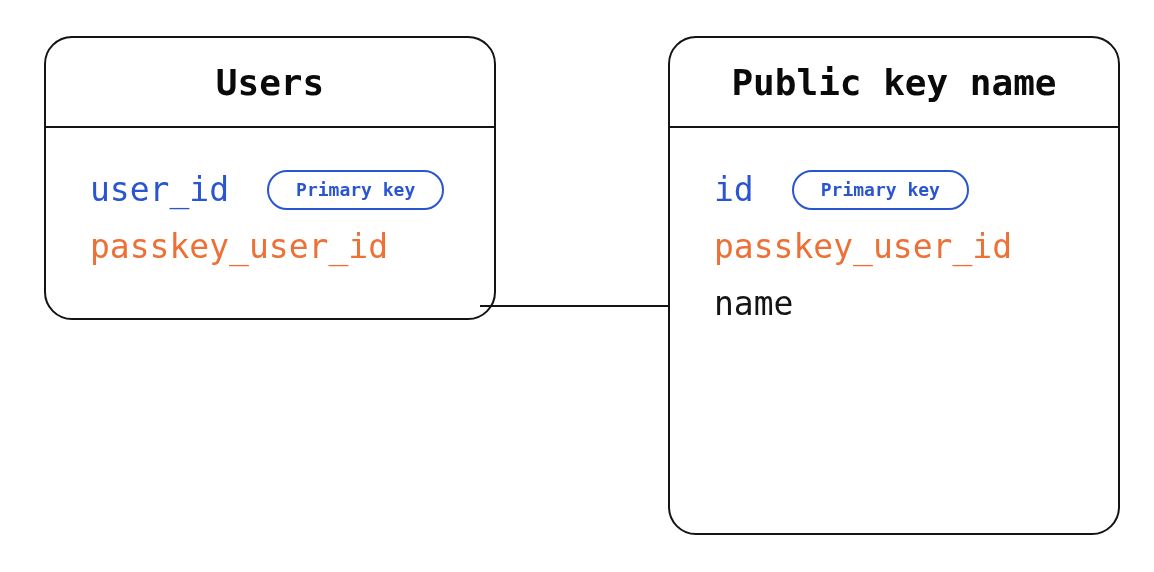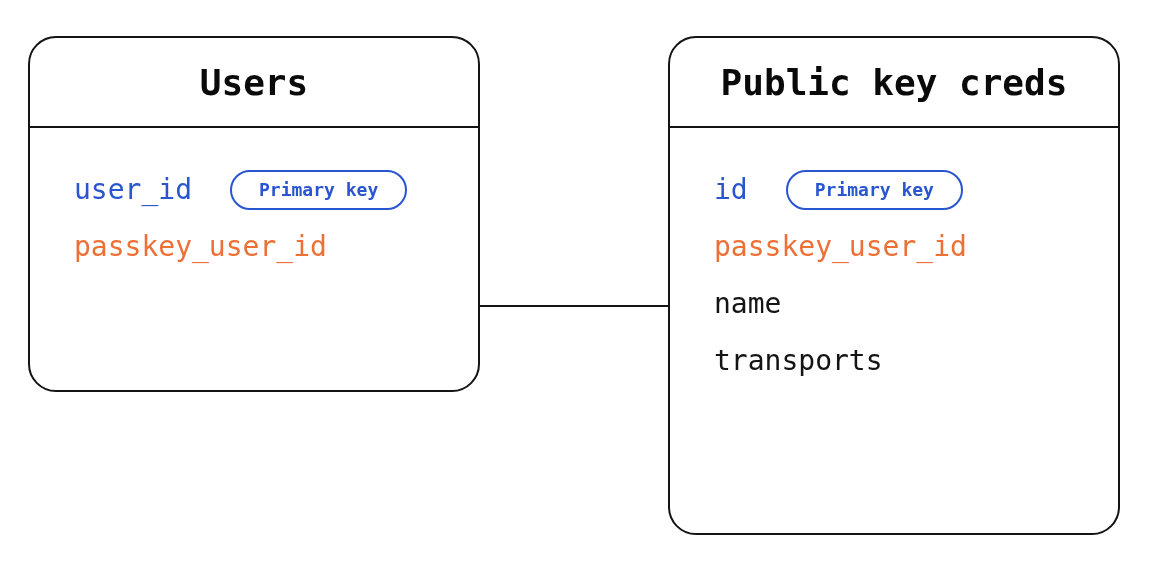--- a/index.html
+++ b/index.html
@@ -17,21 +17,21 @@
     background: #ffffff;
     overflow: hidden;
   }
 
   .table-card {
     position: absolute;
     background: #ffffff;
     border: 2px solid #141414;
     border-radius: 28px;
   }
-  .card-users { left: 28px;  top: 36px; width: 452px; height: 356px; }
+  .card-users { left: 44px;  top: 36px; width: 452px; height: 284px; }
   .card-creds { left: 668px; top: 36px; width: 452px; height: 499px; }
 
   .card-header {
     height: 90px;
     border-bottom: 2px solid #141414;
     display: flex;
     align-items: center;
     justify-content: center;
   }
   .card-title {
@@ -46,21 +46,21 @@
     padding: 33px 30px 0 44px;
   }
   .field-row {
     height: 57px;
     display: flex;
     align-items: center;
     white-space: nowrap;
   }
   .field-name {
     font-family: "DejaVu Sans Mono", monospace;
-    font-size: 28px;
+    font-size: 33px;
     color: #141414;
   }
   .role-primary .field-name { color: var(--pk-color); }
   .role-foreign  .field-name { color: var(--fk-color); text-align: center; }
 
   .field-badge {
     margin-left: 38px;
     height: 40px;
     padding: 0 27px;
     display: inline-flex;
@@ -100,32 +100,29 @@
         <div class="field-row role-foreign">
           <span class="field-name">passkey_user_id</span>
         </div>
       </div>
   </div>
 
   <div class="connector"></div>
 
   <div class="table-card card-creds">
     <div class="card-header">
-      <span class="card-title">Public key creds</span>
+      <span class="card-title">Public key name</span>
     </div>
     <div class="card-fields">
         <div class="field-row role-primary">
           <span class="field-name">id</span>
           <span class="field-badge">Primary key</span>
         </div>
         <div class="field-row role-foreign">
           <span class="field-name">passkey_user_id</span>
         </div>
         <div class="field-row role-normal">
           <span class="field-name">name</span>
         </div>
-        <div class="field-row role-normal">
-          <span class="field-name">transports</span>
-        </div>
       </div>
   </div>
 
 </div>
 
 </body></html>

